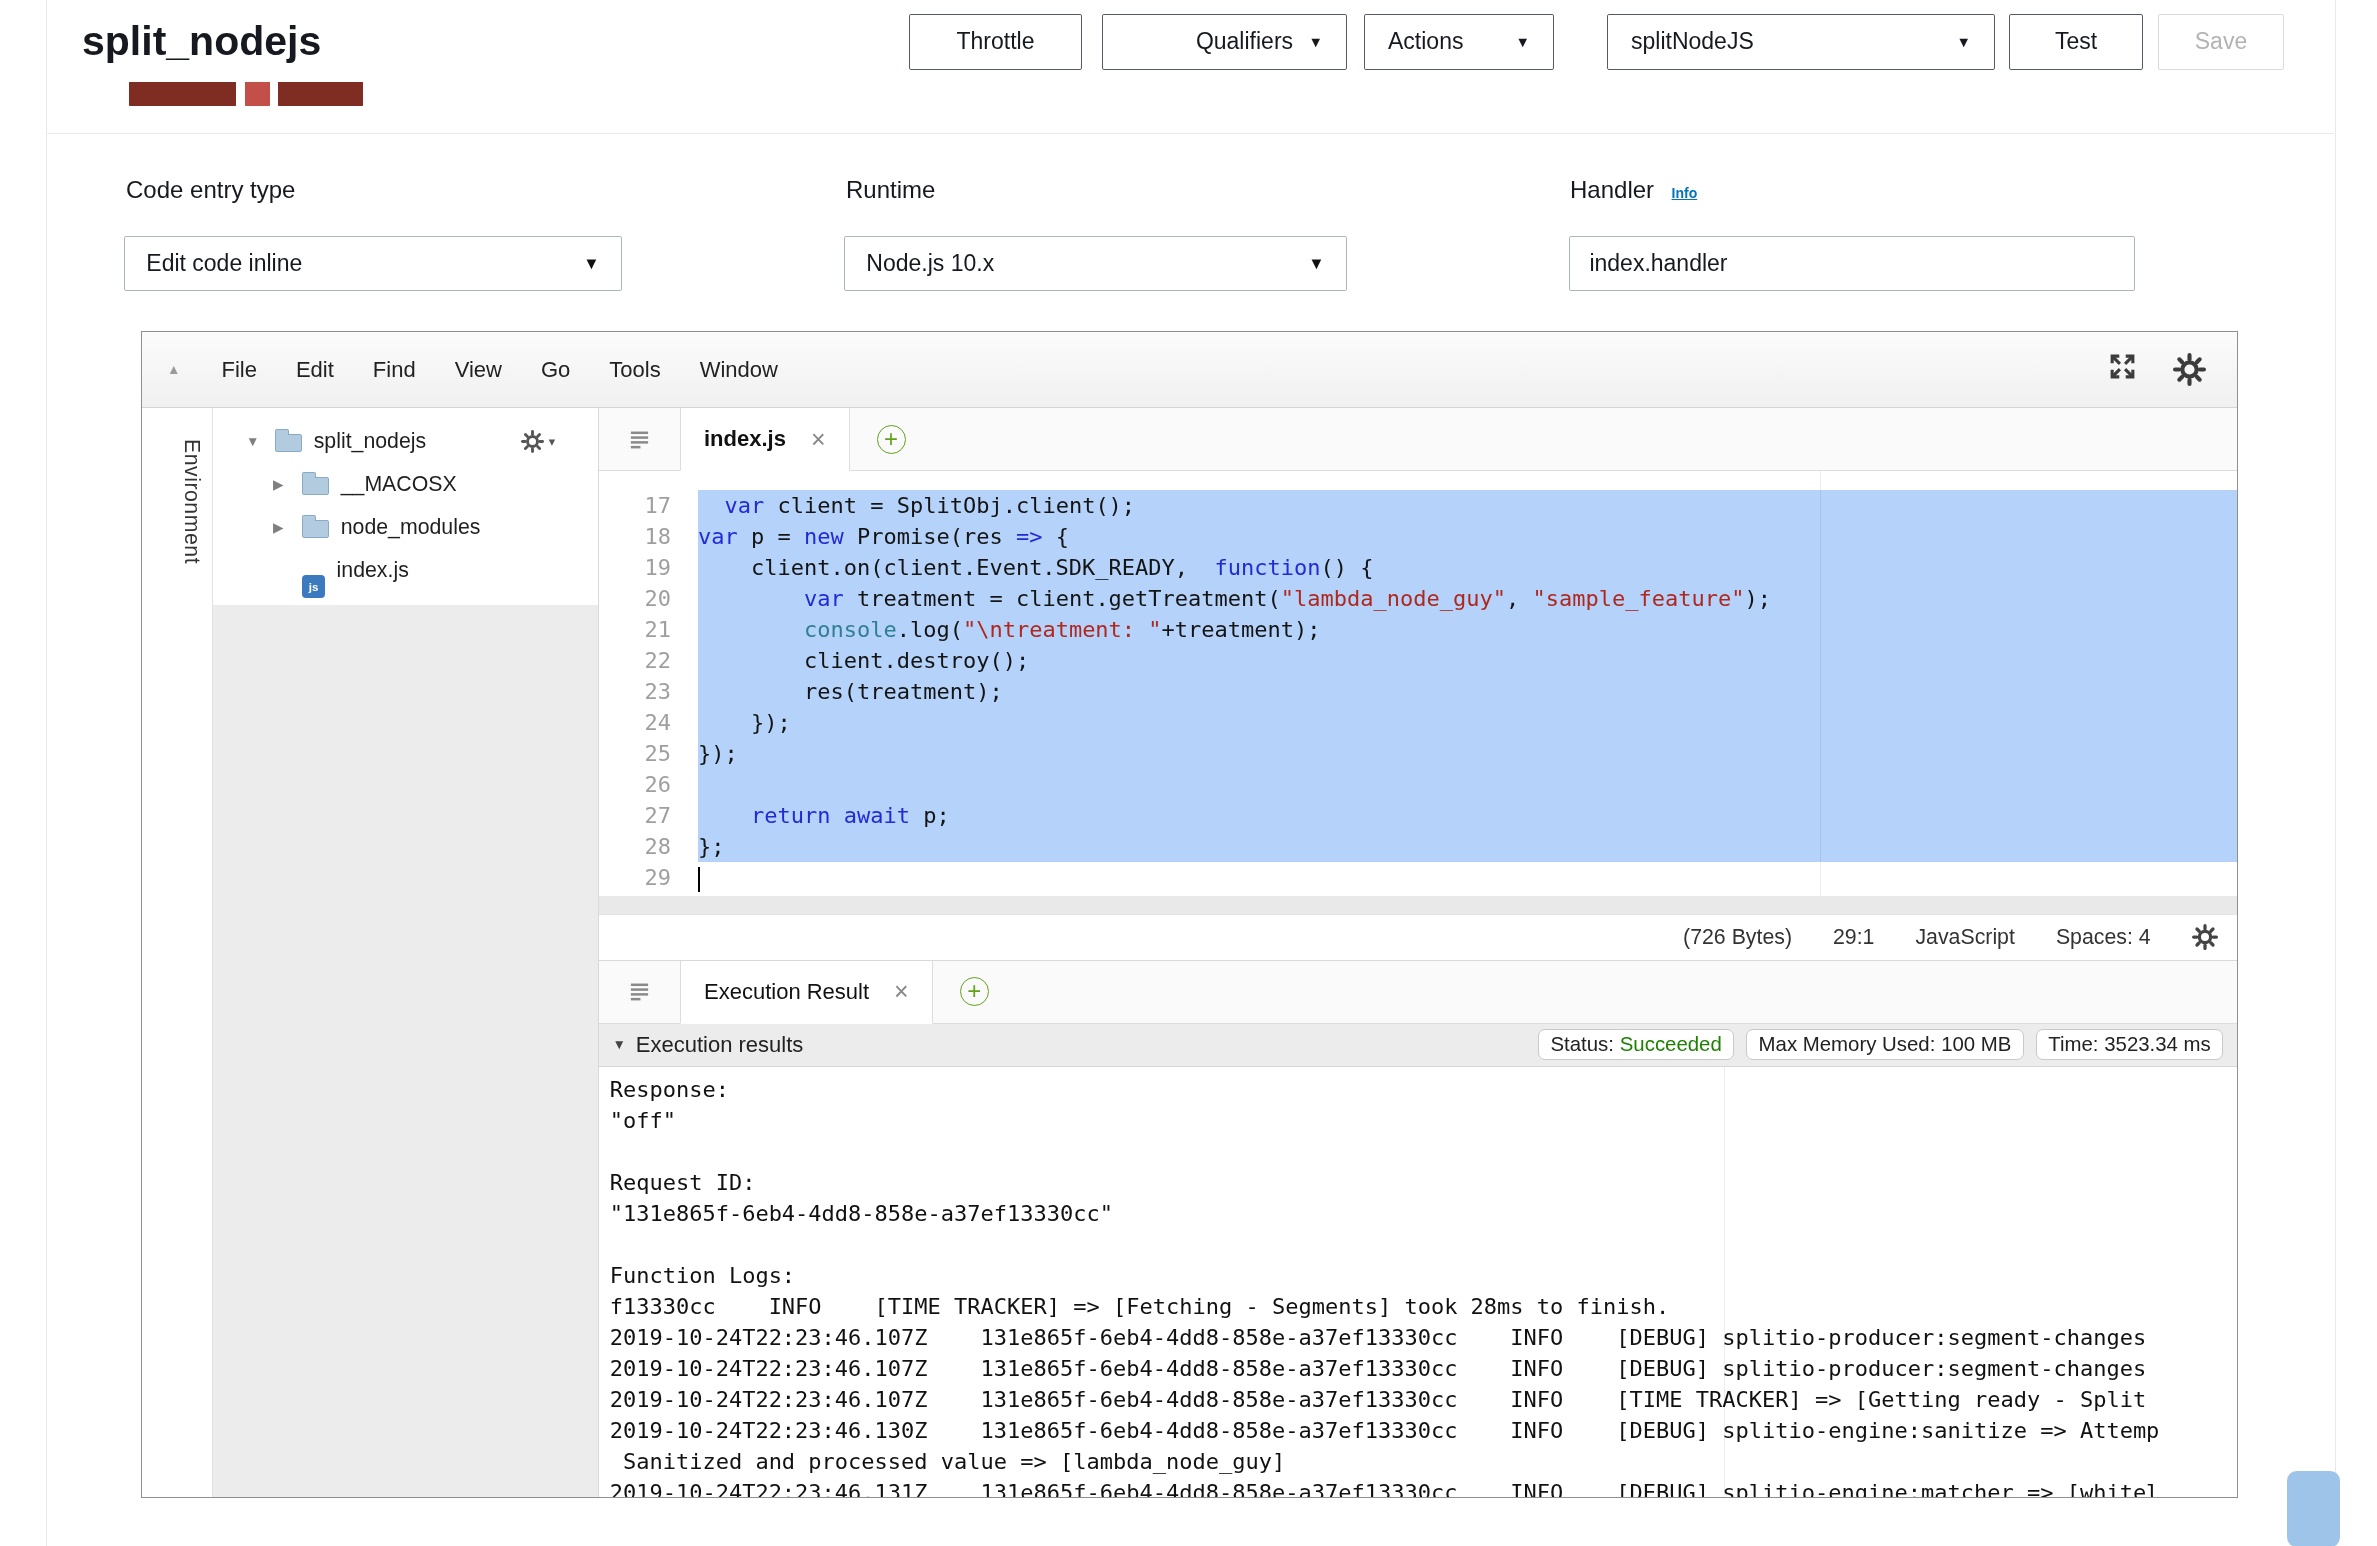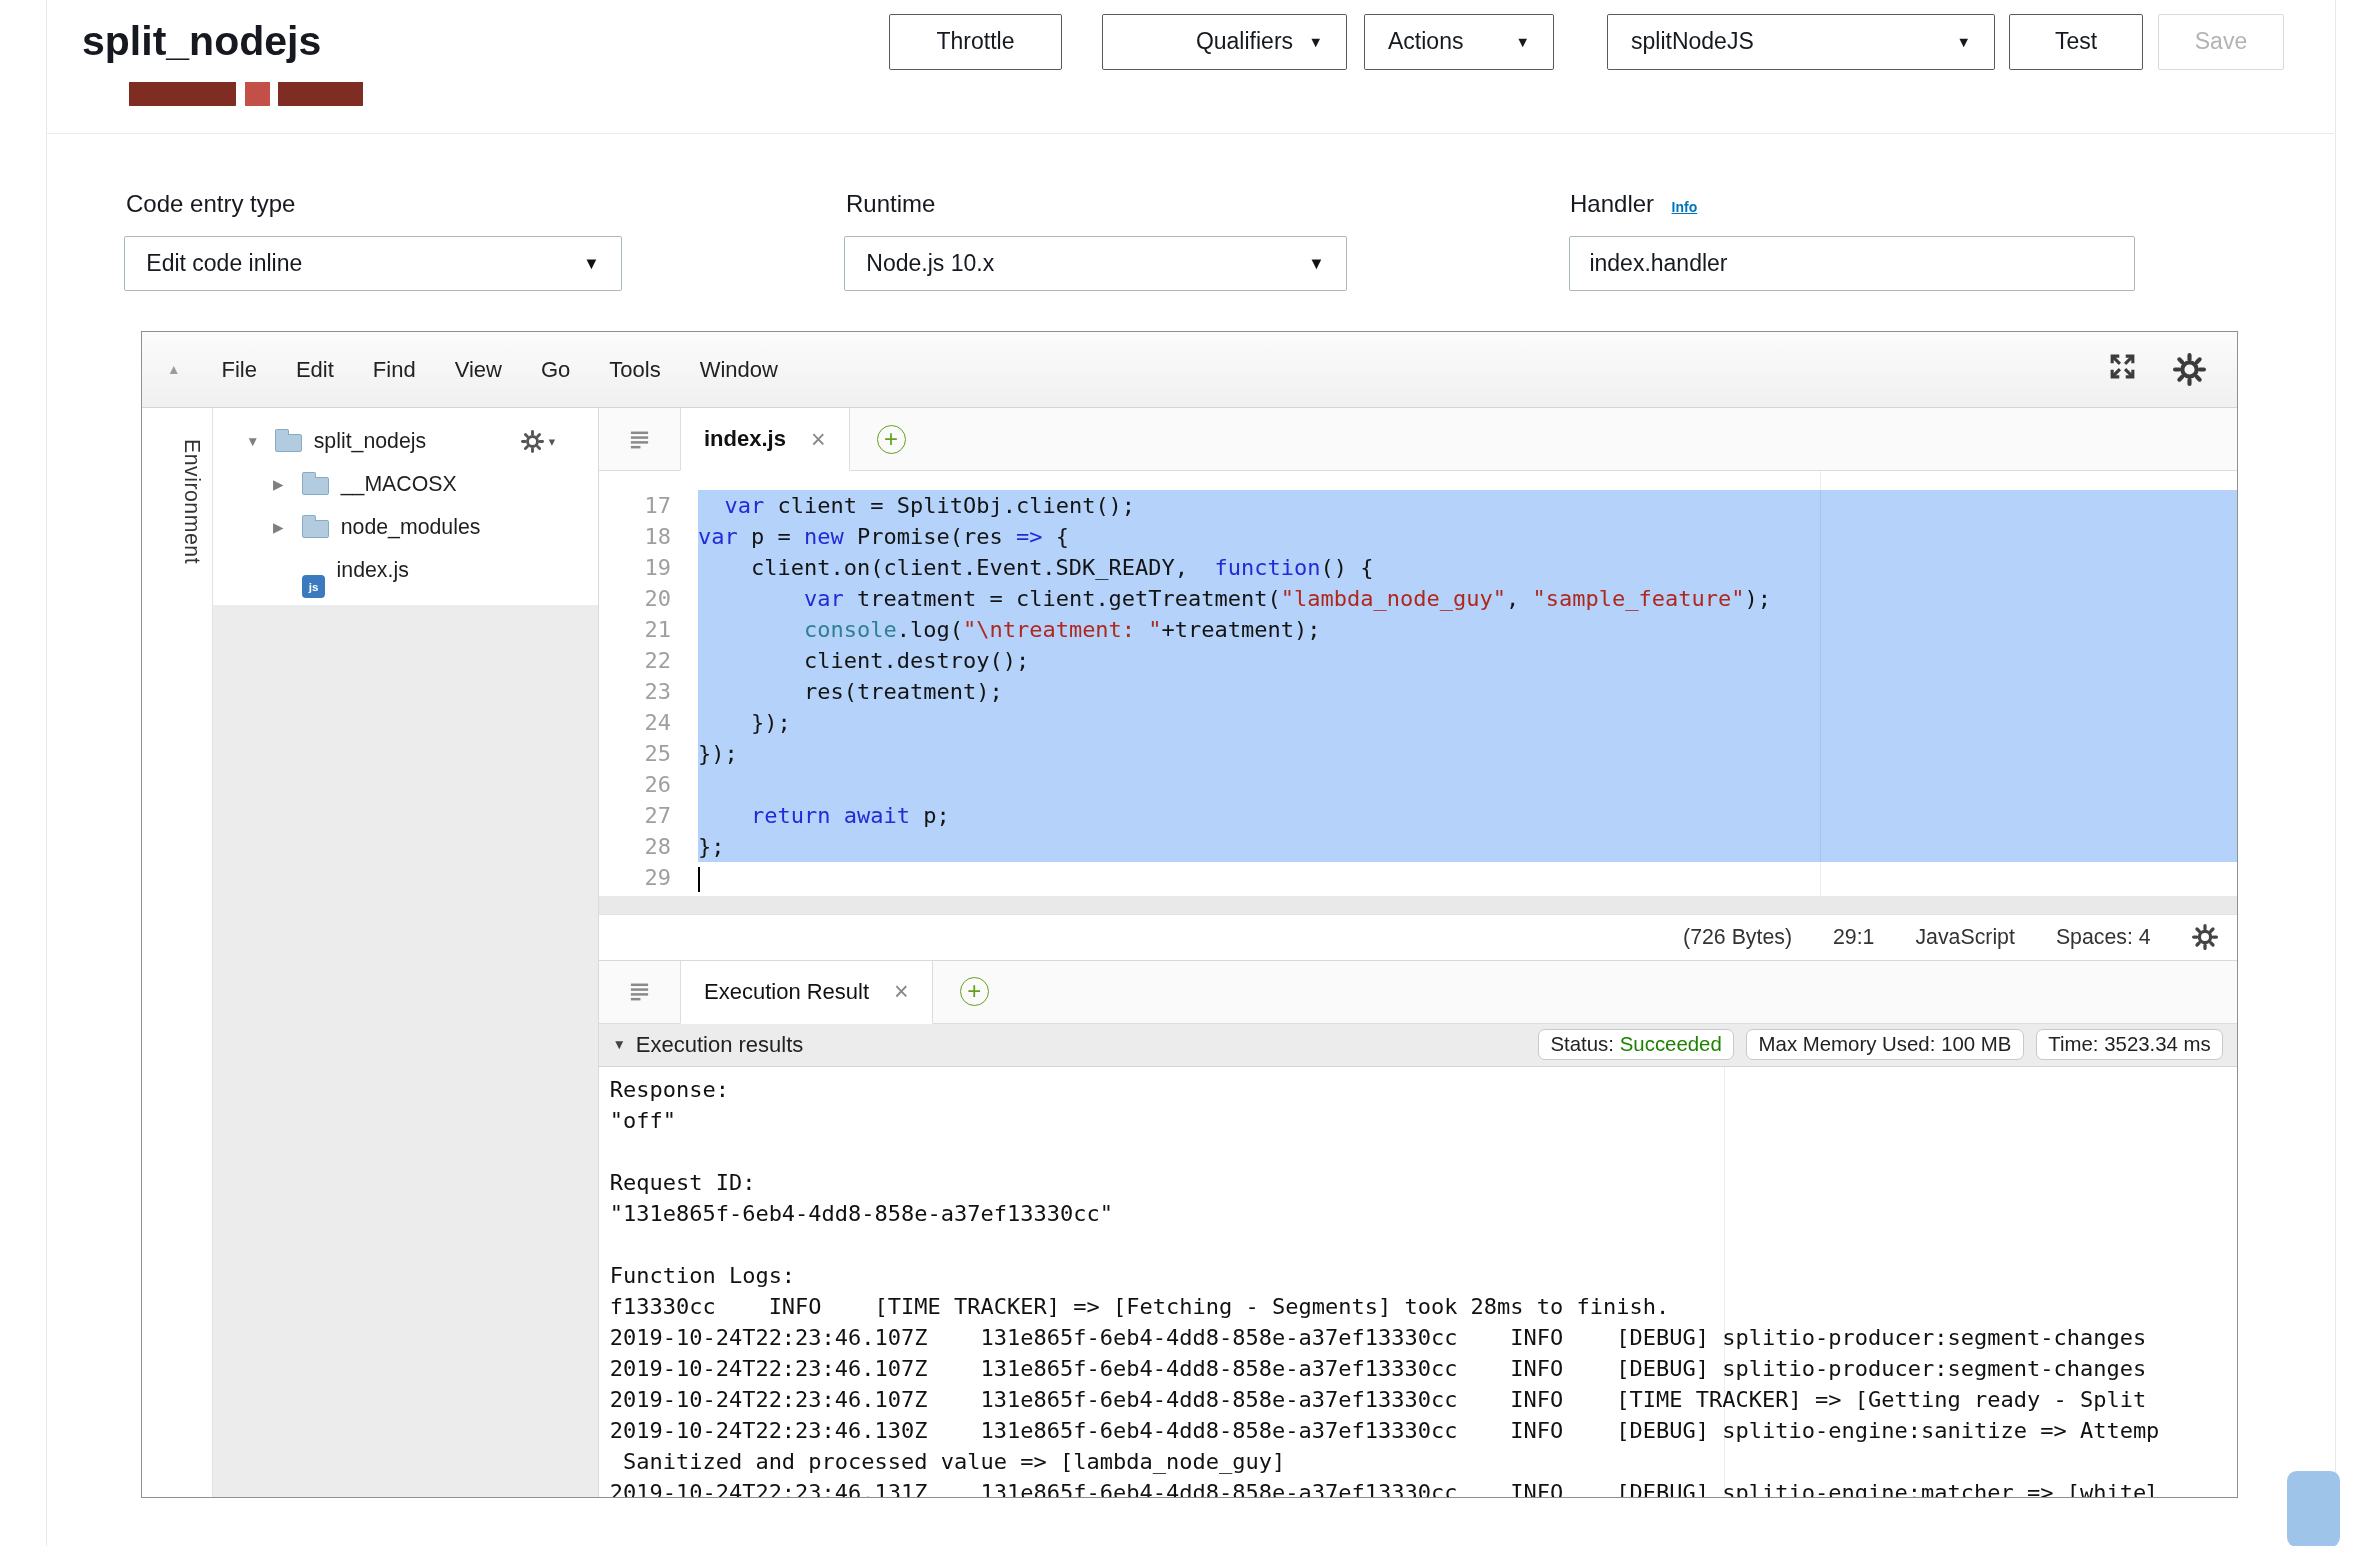--- a/index.html
+++ b/index.html
@@ -27,21 +27,21 @@
     border:1px solid #545b64; border-radius:1.9px;
     font-family:"Liberation Sans", sans-serif;
     font-size:23px; font-weight:500; color:#16191f;
     display:flex; align-items:center; justify-content:center; gap:15.5px;
     padding:0 23px; cursor:pointer;
   }
   .btn.spread { justify-content:space-between; }
   .btn .caret { font-size:14.6px; color:#16191f; }
   .btn.save { color:#b3b3b3; border-color:#dadada; }
 
-  .form-label { position:absolute; top:190px; font-size:24px; color:#16191f; }
+  .form-label { position:absolute; top:176px; font-size:24px; color:#16191f; }
   .info-link { color:#0073bb; font-weight:700; font-size:14px; margin-left:17.5px;text-decoration:underline; }
   .control {
     position:absolute; top:236px; height:55px; background:#fff;
     border:1px solid #aab7b8; border-radius:1.9px; font-size:23px; color:#16191f;
     display:flex; align-items:center; justify-content:space-between; padding:0 21.3px;
   }
   .control .caret { font-size:16.5px; color:#111; }
   input.control { display:block; padding:0 19.4px; font-family:"Liberation Sans", sans-serif; outline:none; }
 
   
@@ -145,21 +145,21 @@
   <div class="edge-left"></div>
   <div class="edge-right"></div>
 
   <h1 class="page-title">split_nodejs</h1>
   <div class="clip">
       <span class="c1"></span>
       <span class="c2"></span>
       <span class="c3"></span>
     </div>
 
-  <button class="btn" style="left:889px; width:173px;">
+  <button class="btn" style="left:909px; width:173px;">
     <span>Throttle</span>
   </button>
   <button class="btn spread" style="left:1102px; width:245px;justify-content:flex-end;">
     <span>Qualifiers</span>
     <span class="caret">▼</span>
   </button>
   <button class="btn spread" style="left:1364px; width:190px;">
     <span>Actions</span>
     <span class="caret">▼</span>
   </button>

